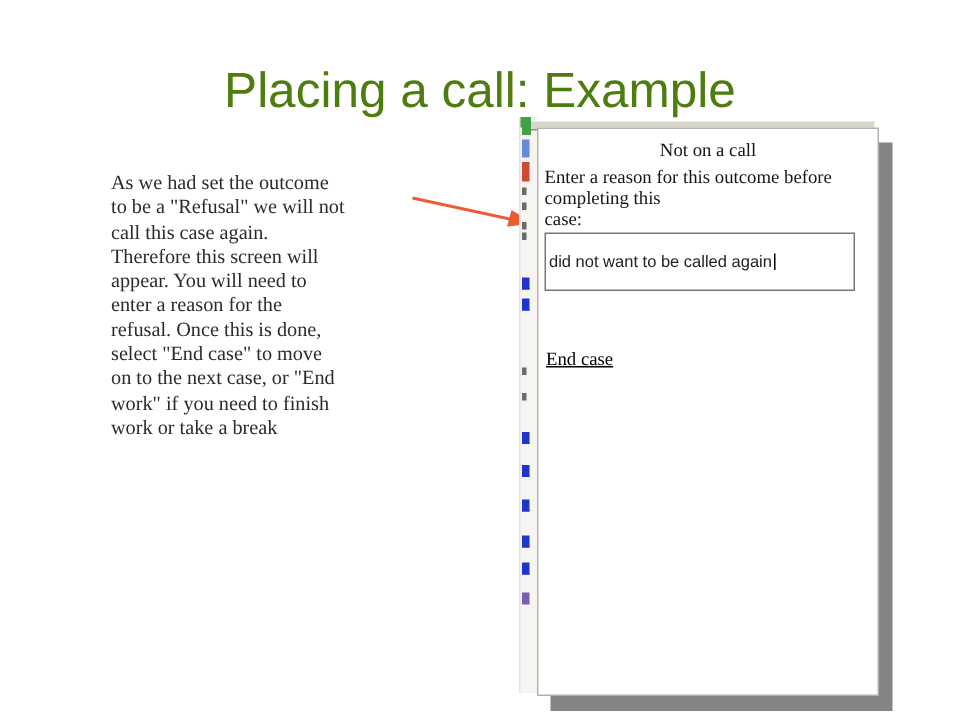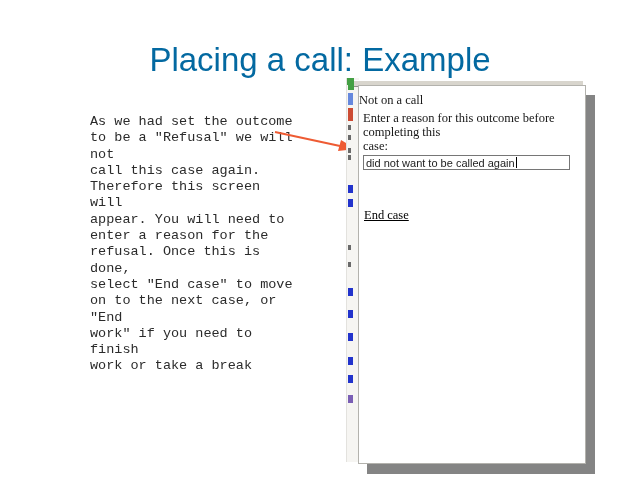--- a/index.html
+++ b/index.html
@@ -3,27 +3,27 @@
 <meta charset="utf-8">
 <style>
   html,body{margin:0;padding:0;background:#fff;}
   #slide{
     position:relative;width:640px;height:480px;background:#ffffff;
     overflow:hidden;font-family:"Liberation Sans",sans-serif;
   }
   
   .slide-title{
     position:absolute;top:41px;left:0;width:640px;text-align:center;
-    font-size:33px;font-weight:400;color:#0369a1;letter-spacing:0;
+    font-size:33px;font-weight:400;color:#4d7c0f;letter-spacing:0;
     font-family:"Liberation Sans",sans-serif;
   }
   .body-text{
     position:absolute;left:74px;top:114px;width:210px;
     font-size:13.5px;line-height:16.3px;color:#2b2b2b;
-    white-space:pre-line;font-family:Liberation Mono, monospace;margin-left:16px;
+    white-space:pre-line;font-family:Liberation Serif, serif;
   }
   
   .arrow-wrap{position:absolute;left:268px;top:124px;width:95px;height:34px;}
   
   .bg-strip{
     position:absolute;left:346px;top:78px;width:12px;height:384px;
     background:#f6f5f2;border-left:1px solid #e3e2de;
   }
   .frag{position:absolute;left:1px;}
   .frag.f-green {top:0px;  width:6px;height:12px;background:#44a044;}
@@ -44,29 +44,29 @@
   .scroll-thumb{
     position:absolute;left:347px;top:78px;width:6px;height:7px;background:#44a044;
   }
   .shot{
     position:absolute;left:358px;top:85px;width:226px;height:377px;
     background:#ffffff;border:1px solid #b3b2ad;
     box-shadow:9px 10px 0 0 #848484;
     font-family:"Liberation Serif",serif;color:#161616;
   }
   .shot-title{
-    margin-top:7px;text-align:left;font-size:12.5px;
+    margin-top:7px;text-align:center;font-size:12.5px;
   }
   .shot-instruction{
     margin:3px 4px 0 4px;font-size:12.5px;line-height:14px;white-space:pre-line;
   }
   .reason-input{
     margin:2px 0 0 4px;width:201px;height:13px;
     border:1px solid #767676;background:#fff;
-    display:flex;align-items:center;padding:0 2px;
+    display:flex;align-items:center;padding:12px 2px;
     font-family:"Liberation Sans",sans-serif;font-size:11px;color:#222;
     overflow:hidden;white-space:nowrap;
   }
   .caret{display:inline-block;width:1px;height:11px;background:#000;margin-left:1px;flex:0 0 auto;}
   .shot-links{margin:38px 0 0 5px;font-size:12.5px;line-height:14px;}
   .shot-link{color:#000000;text-decoration:underline;display:block;cursor:pointer;}
 </style>
 </head>
 <body>
 

